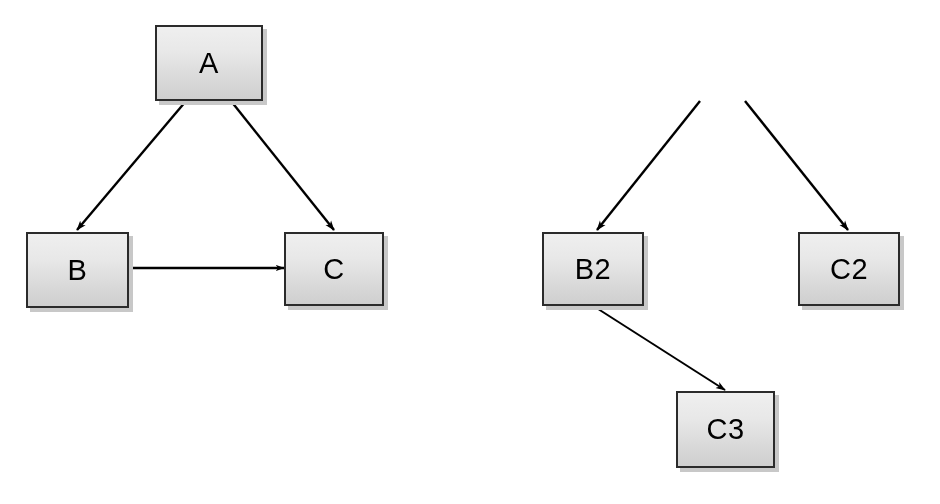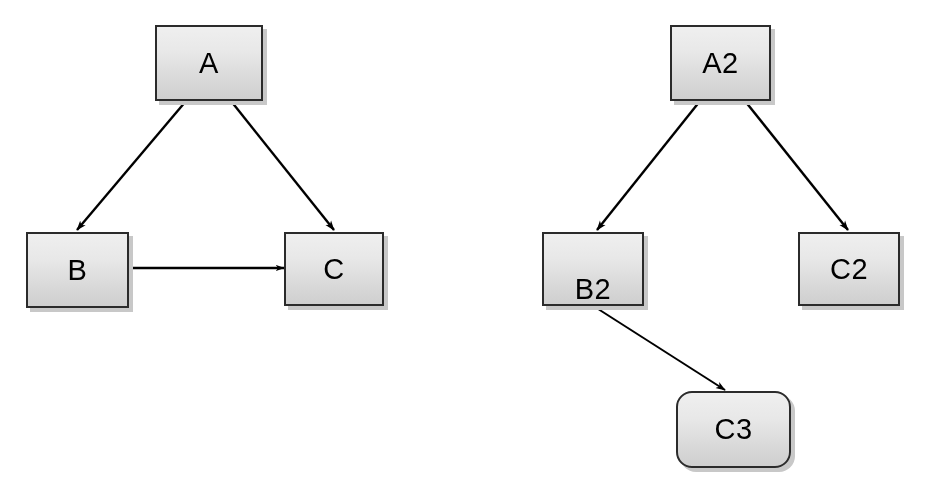--- a/index.html
+++ b/index.html
@@ -42,23 +42,23 @@
     line-height: 1;
     color: #000000;
     letter-spacing: 0.5px;
     user-select: none;
   }
   
   .n-a  { left: 155px; top: 25px;  width: 108px; height: 76px; }
   .n-b  { left: 26px;  top: 232px; width: 103px; height: 76px; }
   .n-c  { left: 284px; top: 232px; width: 100px; height: 74px; }
   .n-a2 { left: 670px; top: 25px;  width: 101px; height: 76px; }
-  .n-b2 { left: 542px; top: 232px; width: 102px; height: 74px; align-items: flex-end; }
+  .n-b2 { left: 542px; top: 232px; width: 102px; height: 74px; }
   .n-c2 { left: 798px; top: 232px; width: 102px; height: 74px; text-align: right; }
-  .n-c3 { left: 676px; top: 391px; width: 115px; height: 77px; border-radius: 16px; }
+  .n-c3 { left: 676px; top: 391px; width: 99px; height: 77px; }
 </style>
 </head>
 <body>
 
 <div id="canvas">
 
   <svg class="edge-layer" width="940" height="504" viewBox="0 0 940 504">
     <defs>
       <marker id="arrowhead" markerWidth="10" markerHeight="8" refX="9.2" refY="4" orient="auto" markerUnits="userSpaceOnUse">
         <path d="M0,0.4 L10,4 L0,7.6 L2.6,4 Z" fill="#000000"></path>
@@ -80,23 +80,20 @@
   <div class="node n-a">
     <span class="node-label">A</span>
   </div>
   <div class="node n-b">
     <span class="node-label">B</span>
   </div>
   <div class="node n-c">
     <span class="node-label">C</span>
   </div>
 
-  <div class="node n-a2">
-    <span class="node-label">A2</span>
-  </div>
   <div class="node n-b2">
     <span class="node-label">B2</span>
   </div>
   <div class="node n-c2">
     <span class="node-label">C2</span>
   </div>
   <div class="node n-c3">
     <span class="node-label">C3</span>
   </div>
 

